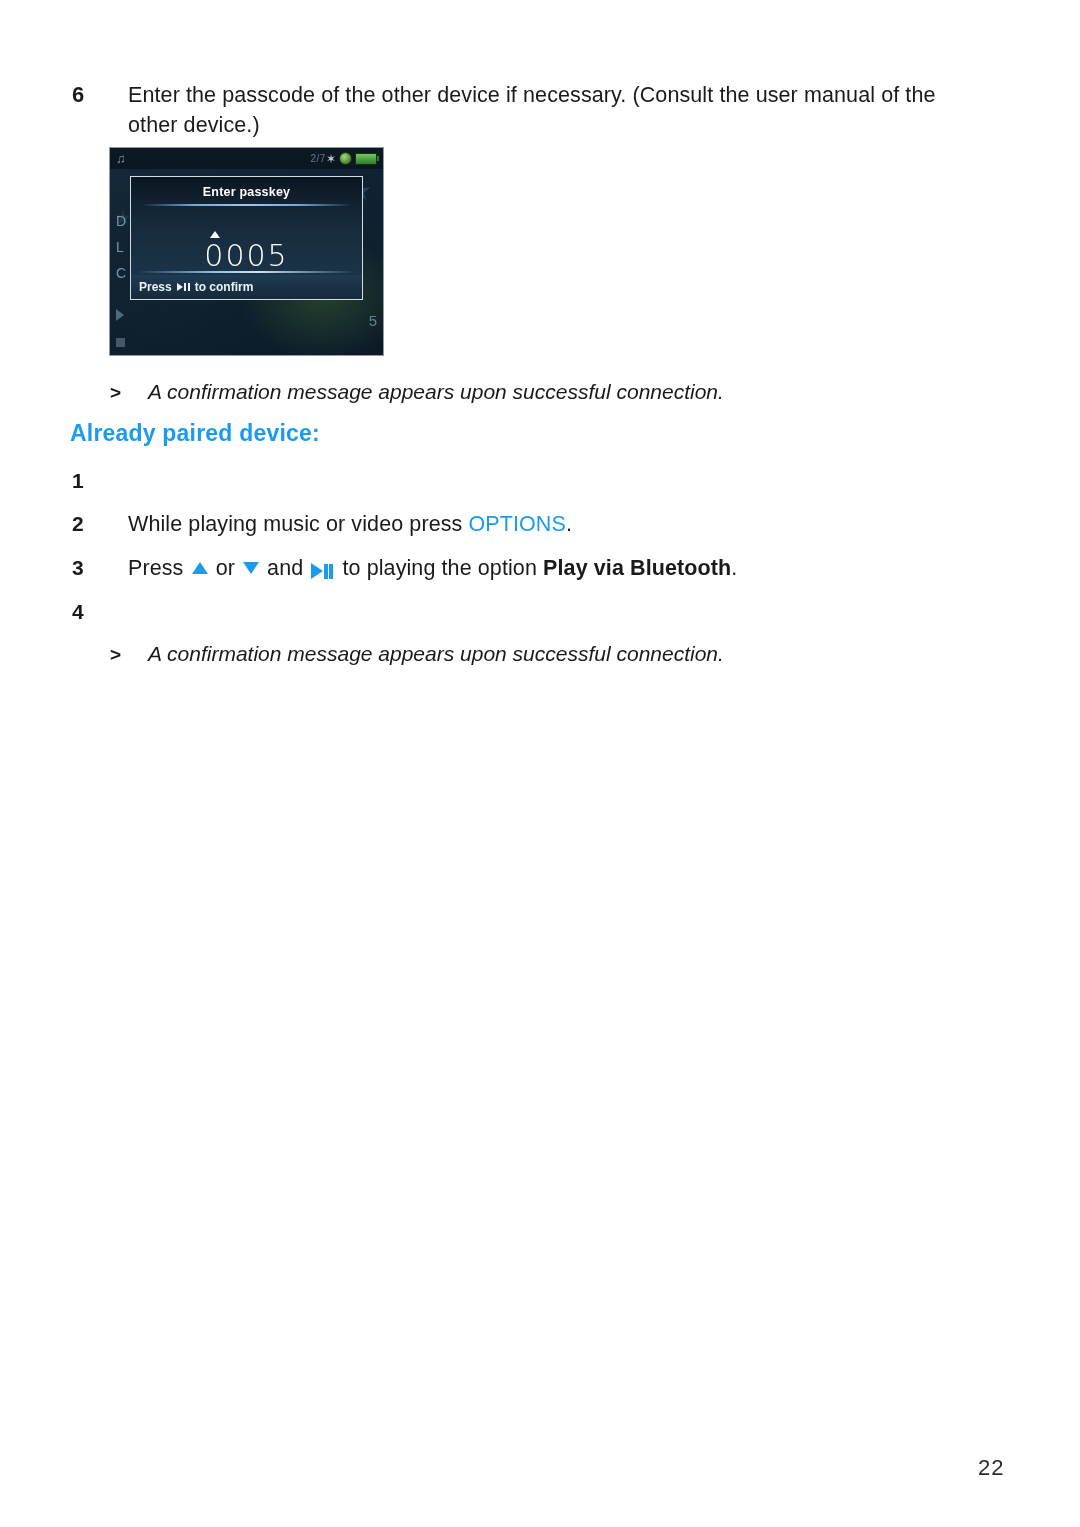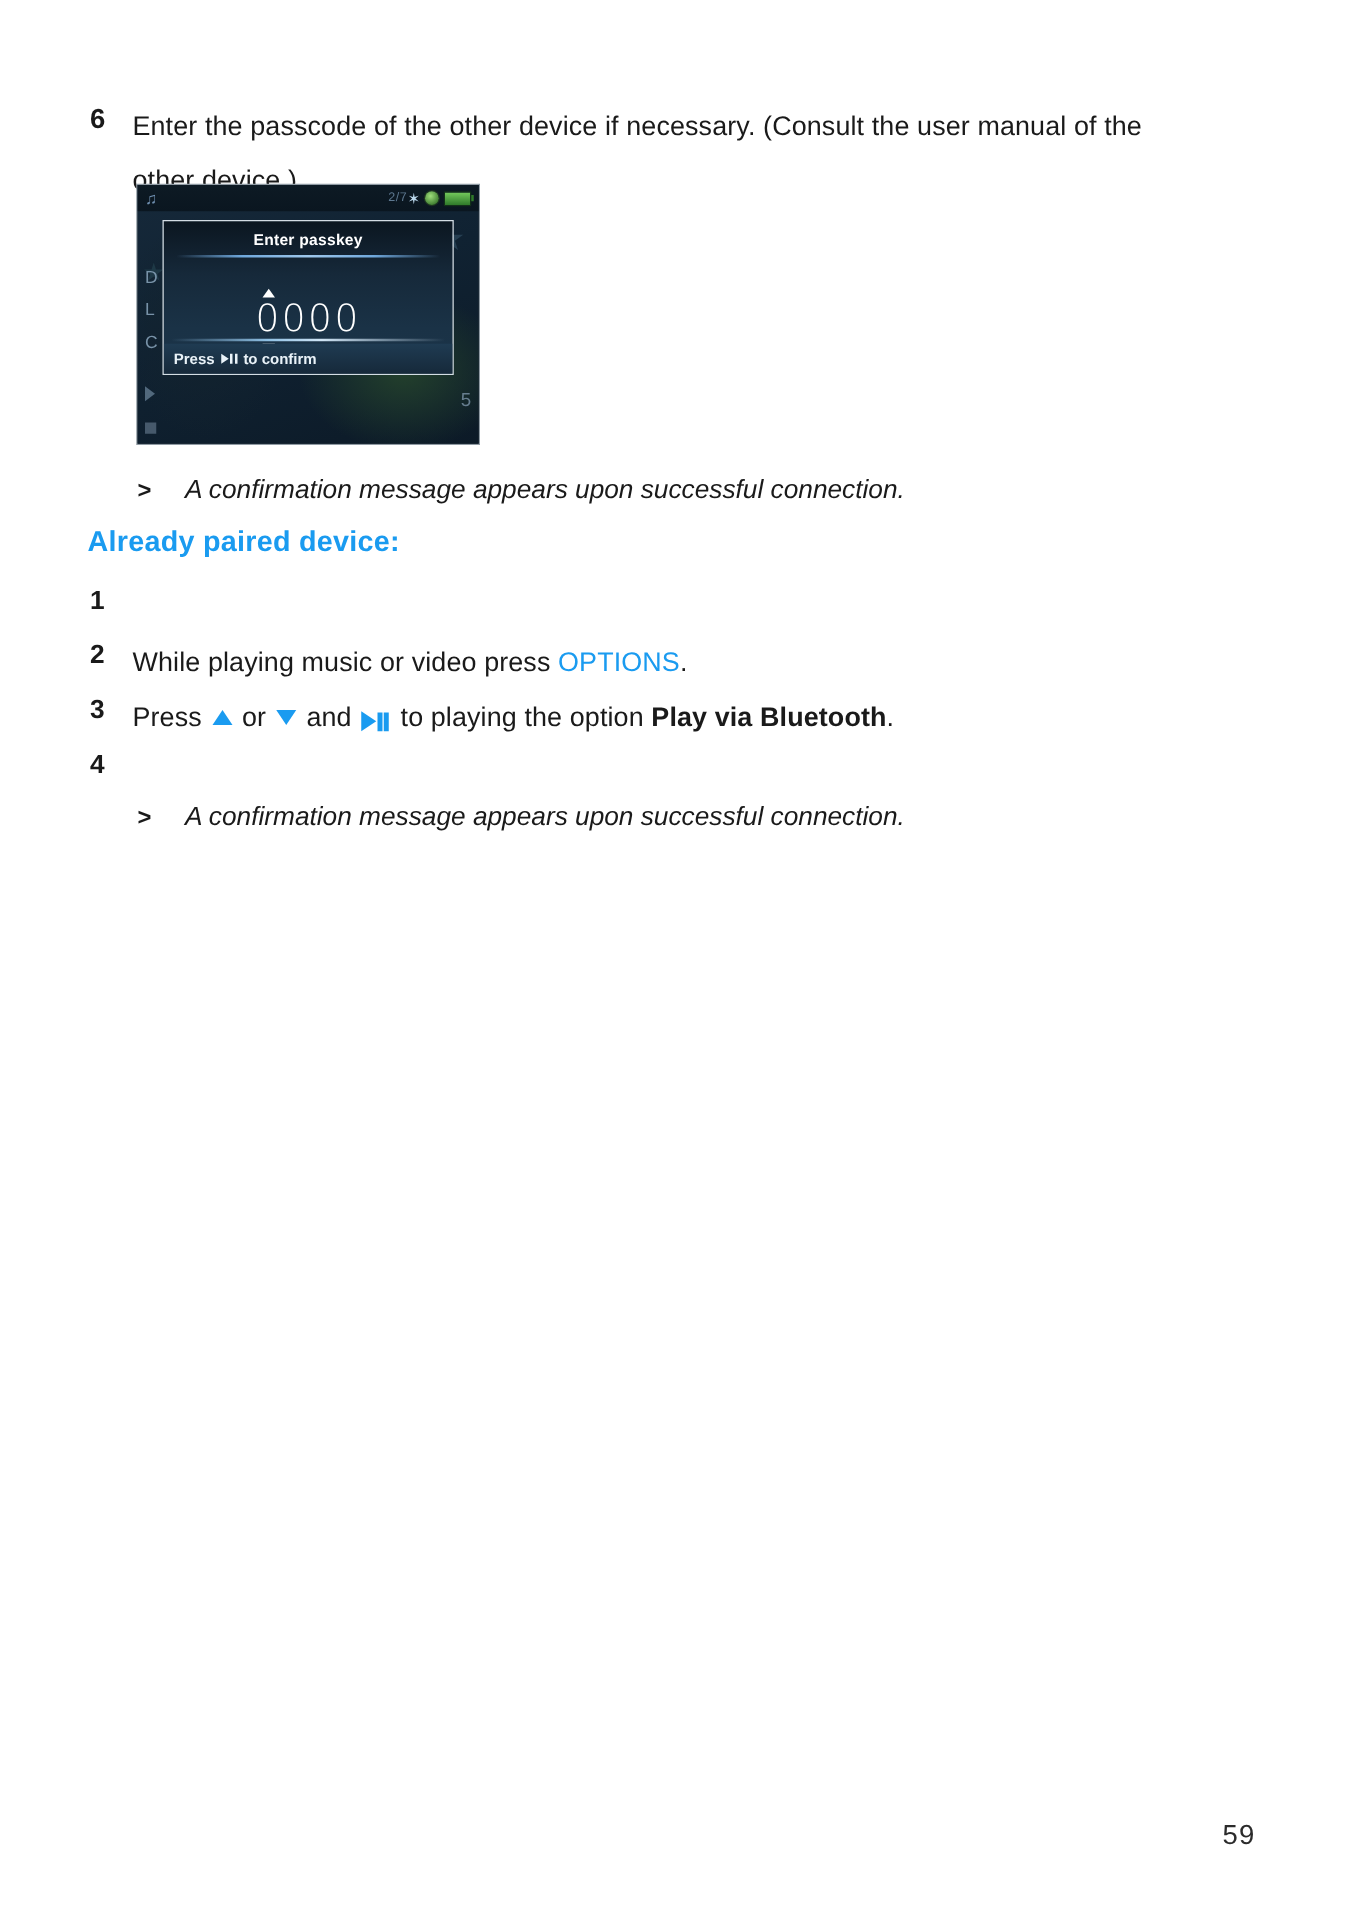--- a/index.html
+++ b/index.html
@@ -33,22 +33,23 @@
     font-weight: bold;
     font-size: 21px;
     width: 34px;
     flex: 0 0 34px;
     text-align: left;
     line-height: 30px;
     letter-spacing: 0px;
   }
   .step-body {
     font-size: 21.5px;
-    line-height: 43px;
+    line-height: 30px;
     letter-spacing: 0.1px;
+    margin-left: 22px;
   }
 
   
   #step6 {
     left: 72px;
     top: 80px;
     width: 900px;
   }
   #step6 .step-num { font-size: 22px; }
   #step6 .step-body { width: 860px; }
@@ -398,21 +399,21 @@
       </span>
     </div>
 
     <div class="shot-dialog">
       <div class="dlg-title">Enter passkey</div>
       <div class="dlg-rule"></div>
 
       <div class="dlg-passkey-wrap">
         <span class="passkey-inner">
           <span class="arrow-up"></span>
-          <span class="passkey-digits">0000</span>
+          <span class="passkey-digits">0005</span>
           <span class="arrow-down"></span>
         </span>
       </div>
 
       <div class="dlg-footsep"></div>
       <div class="dlg-footer">
         <span>Press</span>
         <span class="mini-playpause">
           <span class="tri"></span>
             <span class="bar"></span>
@@ -446,15 +447,15 @@
 
   <div class="step" id="step4">
     <div class="step-num">4</div>
   </div>
 
   <div class="result" id="result2">
     <div class="result-caret">&gt;</div>
     <div class="result-text">A confirmation message appears upon successful connection.</div>
   </div>
 
-  <div class="page-number">59</div>
+  <div class="page-number">22</div>
 
 </div>
 
 </body></html>

